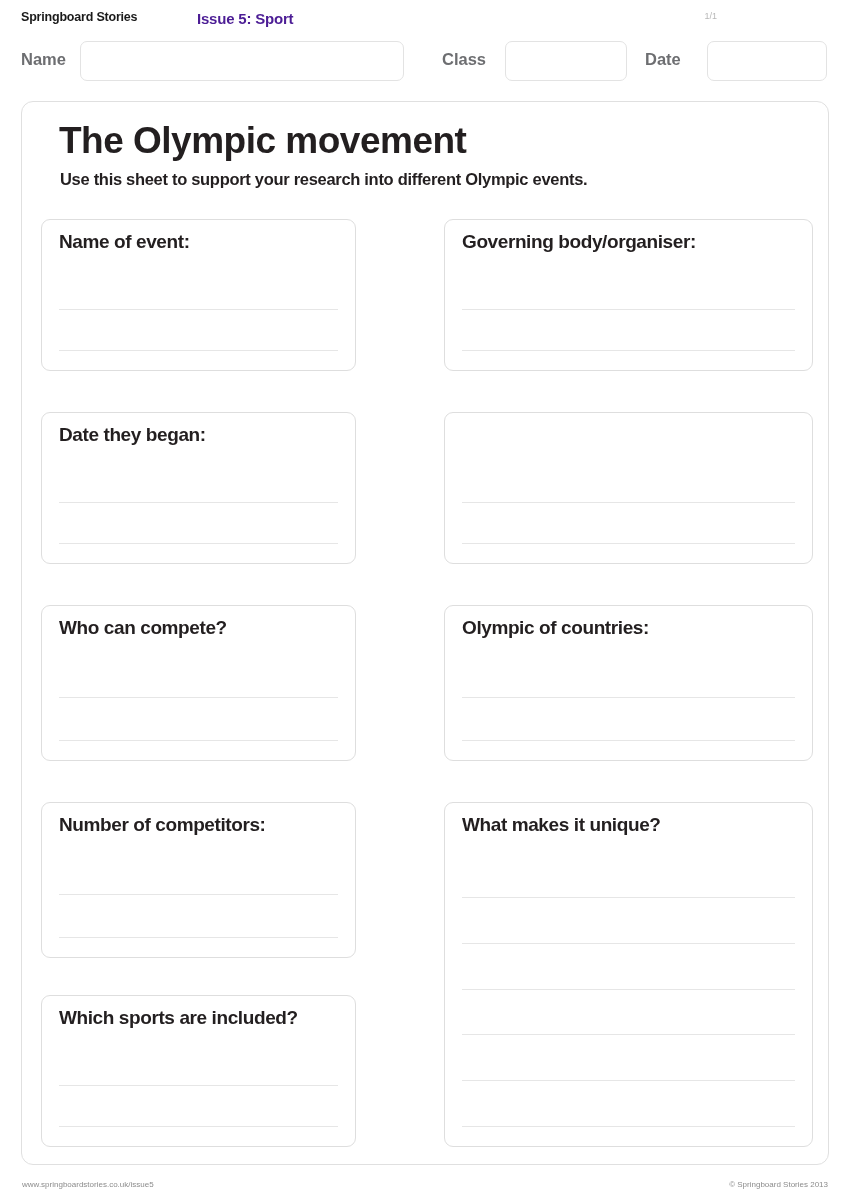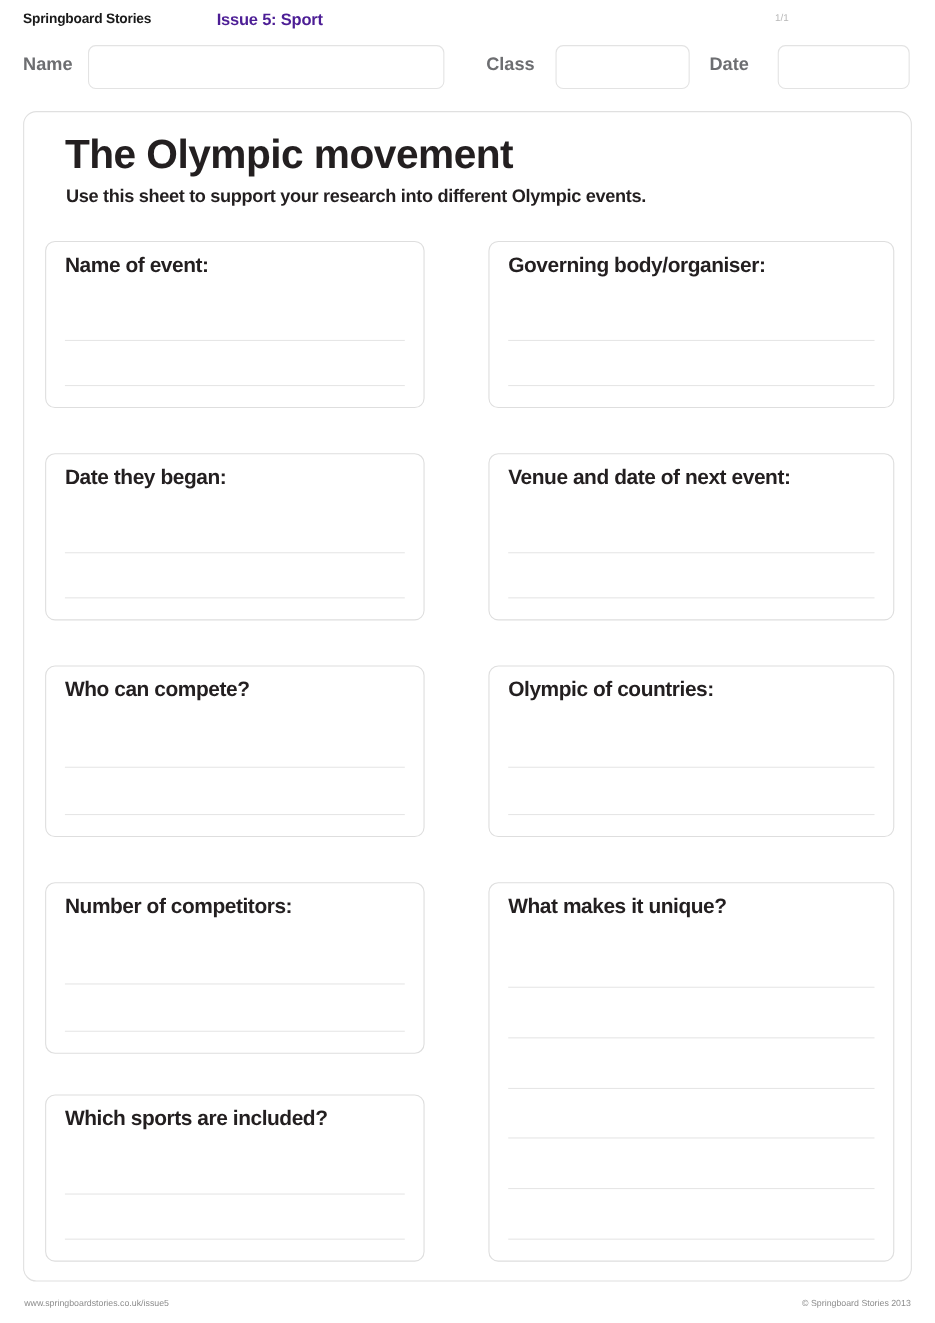--- a/index.html
+++ b/index.html
@@ -137,21 +137,21 @@
   }
   .rule {
     position: absolute;
     left: 17px;
     right: 17px;
     height: 0;
     border-top: 1.3px solid #e6e6e6;
   }
 
   
-  .col-l { left: 19px;  width: 345px; }
+  .col-l { left: 19px;  width: 315px; }
   .col-r { left: 422px; width: 369px; }
 
   .row1 { top: 117px; height: 152px; }
   .row2 { top: 310px; height: 152px; }
   .row3 { top: 503px; height: 156px; }
   .row4 { top: 700px; height: 156px; }
   .row5 { top: 893px; height: 152px; }
   .tallbox { top: 700px; height: 345px; }
 
   
@@ -206,21 +206,20 @@
         <div class="qlabel">Governing body/organiser:</div>
         <div class="rule" style="top: 89px;"></div>
         <div class="rule" style="top: 130px;"></div>
       </div>
       <div class="qbox col-l row2">
         <div class="qlabel">Date they began:</div>
         <div class="rule" style="top: 89px;"></div>
         <div class="rule" style="top: 130px;"></div>
       </div>
       <div class="qbox col-r row2">
-        <div class="qlabel">Venue and date of next event:</div>
         <div class="rule" style="top: 89px;"></div>
         <div class="rule" style="top: 130px;"></div>
       </div>
       <div class="qbox col-l row3">
         <div class="qlabel">Who can compete?</div>
         <div class="rule" style="top: 91px;"></div>
         <div class="rule" style="top: 134px;"></div>
       </div>
       <div class="qbox col-r row3">
         <div class="qlabel">Olympic of countries:</div>

